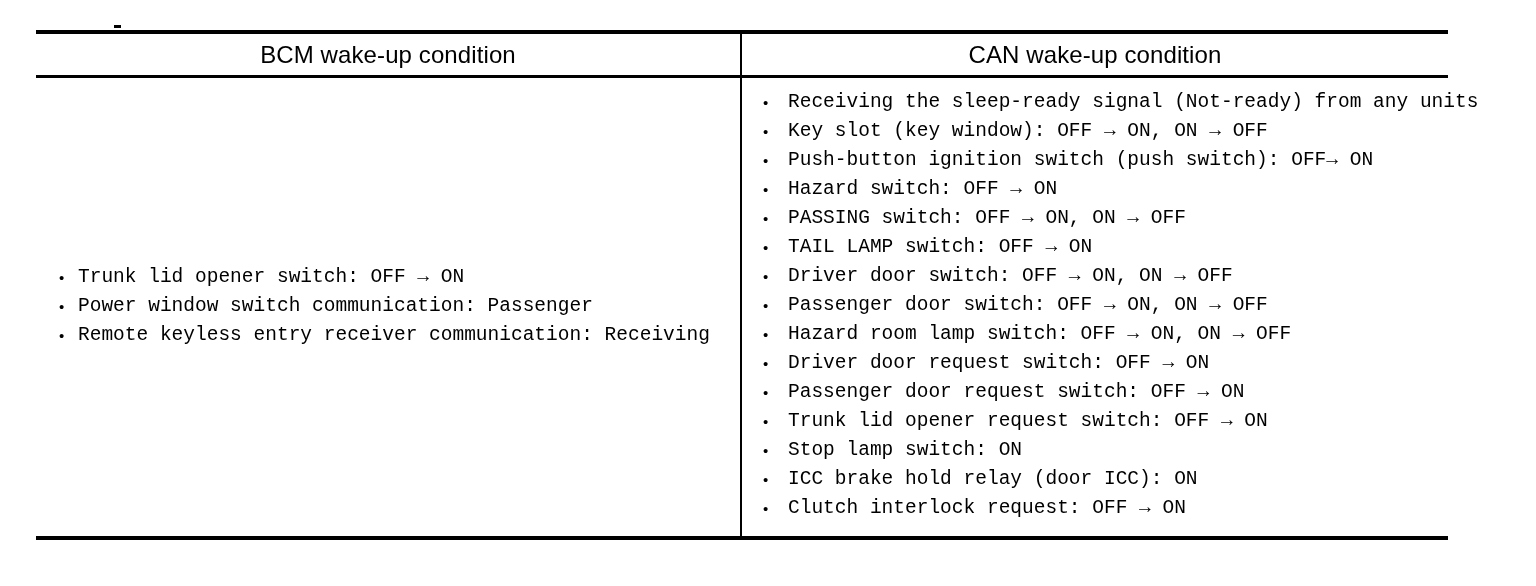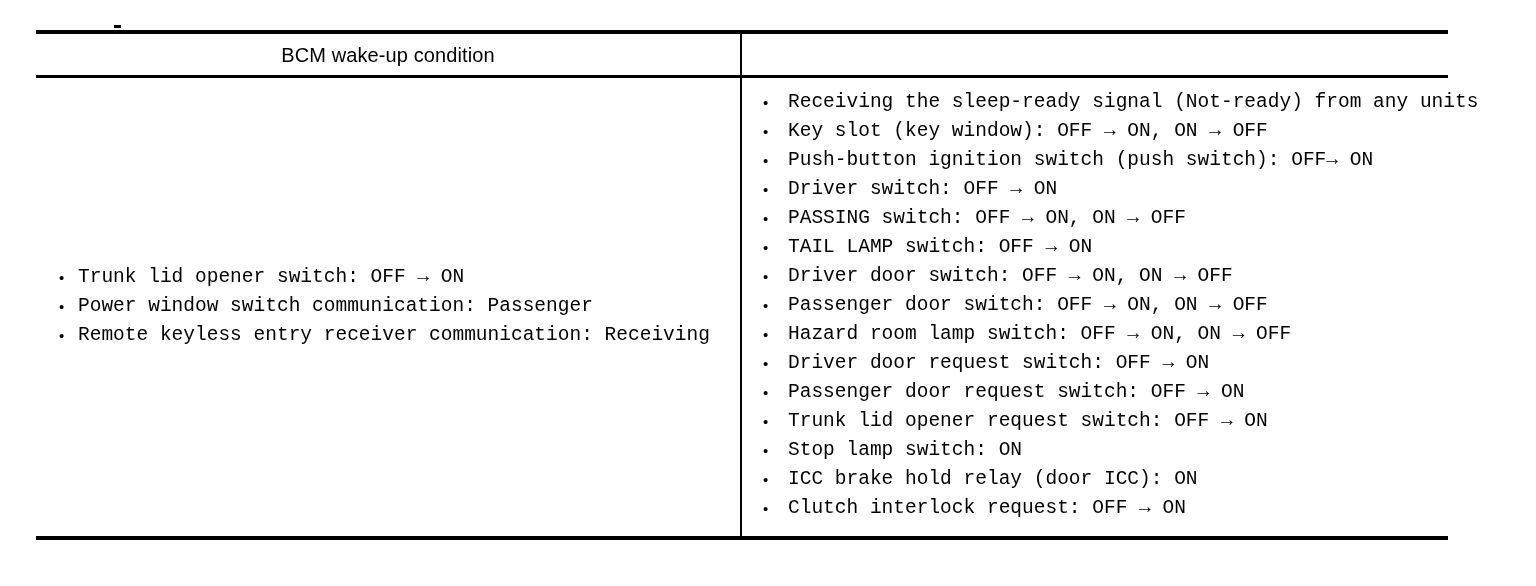--- a/index.html
+++ b/index.html
@@ -70,21 +70,21 @@
 
   
   .header-row .col-left,
   .header-row .col-right {
     display: flex;
     align-items: center;
     justify-content: center;
     height: 41px;
   }
   .header-cell-text {
-    font-size: 20px;
+    font-size: 24px;
     line-height: 1;
     letter-spacing: 0.1px;
     white-space: nowrap;
   }
 
   
   .body-row .col-left,
   .body-row .col-right {
     padding: 0;
   }
@@ -141,20 +141,23 @@
   <div class="scan-artifact"></div>
 
   <div class="table">
 
     <div class="rule-top"></div>
 
     <div class="row header-row">
       <div class="col-left">
         <span class="header-cell-text">BCM wake-up condition</span>
       </div>
+      <div class="col-right">
+        <span class="header-cell-text">CAN wake-up condition</span>
+      </div>
     </div>
 
     <div class="rule-header"></div>
 
     <div class="row body-row">
 
       <div class="col-left">
         <ul class="list list-left">
           <li class="list-item">
             <span class="bullet">•</span>
@@ -180,21 +183,21 @@
           <li class="list-item">
             <span class="bullet">•</span>
             <span class="item-text">Key slot (key window): OFF → ON, ON → OFF</span>
           </li>
           <li class="list-item">
             <span class="bullet">•</span>
             <span class="item-text">Push-button ignition switch (push switch): OFF→ ON</span>
           </li>
           <li class="list-item">
             <span class="bullet">•</span>
-            <span class="item-text">Driver switch: OFF → ON</span>
+            <span class="item-text">Hazard switch: OFF → ON</span>
           </li>
           <li class="list-item">
             <span class="bullet">•</span>
             <span class="item-text">PASSING switch: OFF → ON, ON → OFF</span>
           </li>
           <li class="list-item">
             <span class="bullet">•</span>
             <span class="item-text">TAIL LAMP switch: OFF → ON</span>
           </li>
           <li class="list-item">

